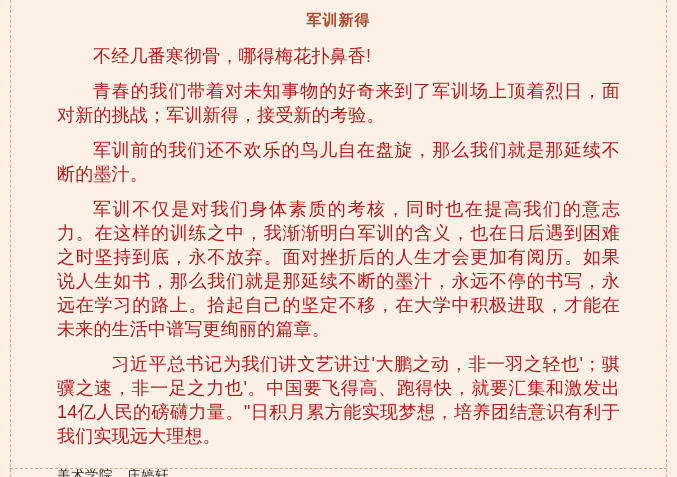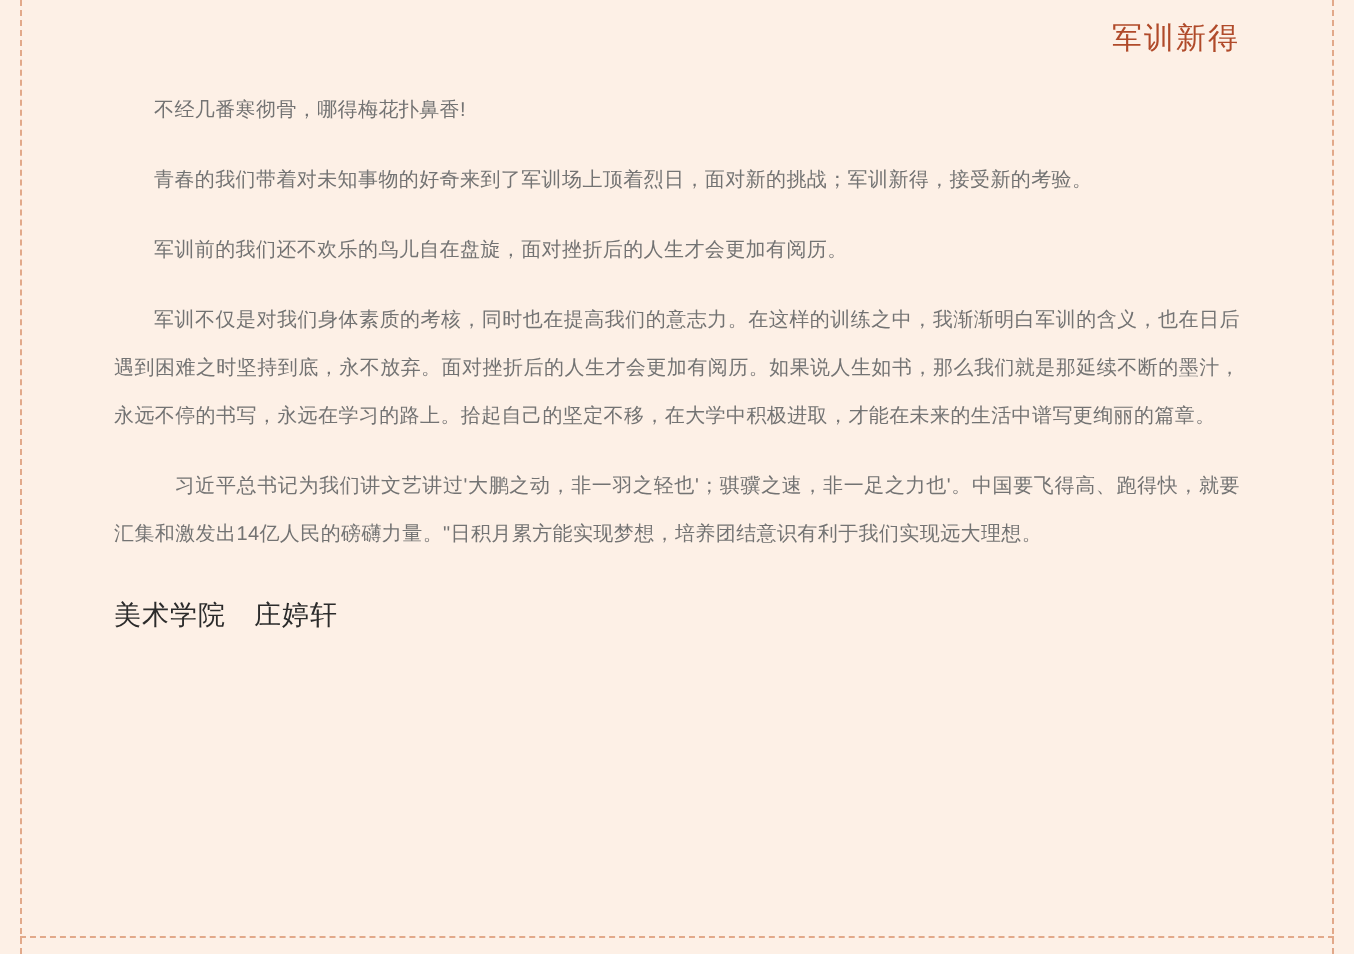--- a/index.html
+++ b/index.html
@@ -43,33 +43,33 @@
     position: absolute;
     left: 11px;
     right: 11px;
     top: 0;
     bottom: 9px;
     background: #fdf0e6;
     padding: 6px 46px 0 46px;
     box-sizing: border-box;
   }
   .title {
-    text-align: right;
+    text-align: center;
     font-size: 15px;
-    font-weight: normal;
+    font-weight: bold;
     color: #b04a2a;
     letter-spacing: 1px;
     margin: 4px 0 14px 0;
     line-height: 20px;
   }
   p.para {
     margin: 0 0 11px 0;
-    font-size: 10px;
+    font-size: 18px;
     line-height: 24px;
-    color: #737373;
+    color: #b91c1c;
     text-align: justify;
     text-indent: 2em;
     letter-spacing: 0.2px;
   }
   .signature {
     margin-top: 16px;
     font-size: 13.5px;
     line-height: 24px;
     color: #2b2b2b;
     padding-right: 22px;
@@ -82,19 +82,19 @@
 <div class="page">
   <div class="edge left"></div>
   <div class="edge right"></div>
   <div class="edge-bottom"></div>
 
   <div class="content">
     <div class="title">军训新得</div>
 
     <p class="para">不经几番寒彻骨，哪得梅花扑鼻香!</p>
     <p class="para">青春的我们带着对未知事物的好奇来到了军训场上顶着烈日，面对新的挑战；军训新得，接受新的考验。</p>
-    <p class="para">军训前的我们还不欢乐的鸟儿自在盘旋，面对挫折后的人生才会更加有阅历。</p>
+    <p class="para">军训前的我们还不欢乐的鸟儿自在盘旋，那么我们就是那延续不断的墨汁。</p>
     <p class="para">军训不仅是对我们身体素质的考核，同时也在提高我们的意志力。在这样的训练之中，我渐渐明白军训的含义，也在日后遇到困难之时坚持到底，永不放弃。面对挫折后的人生才会更加有阅历。如果说人生如书，那么我们就是那延续不断的墨汁，永远不停的书写，永远在学习的路上。拾起自己的坚定不移，在大学中积极进取，才能在未来的生活中谱写更绚丽的篇章。</p>
     <p class="para">　习近平总书记为我们讲文艺讲过'大鹏之动，非一羽之轻也'；骐骥之速，非一足之力也'。中国要飞得高、跑得快，就要汇集和激发出14亿人民的磅礴力量。"日积月累方能实现梦想，培养团结意识有利于我们实现远大理想。</p>
 
     <div class="signature">美术学院　庄婷轩</div>
   </div>
 </div>
 
 </body></html>

